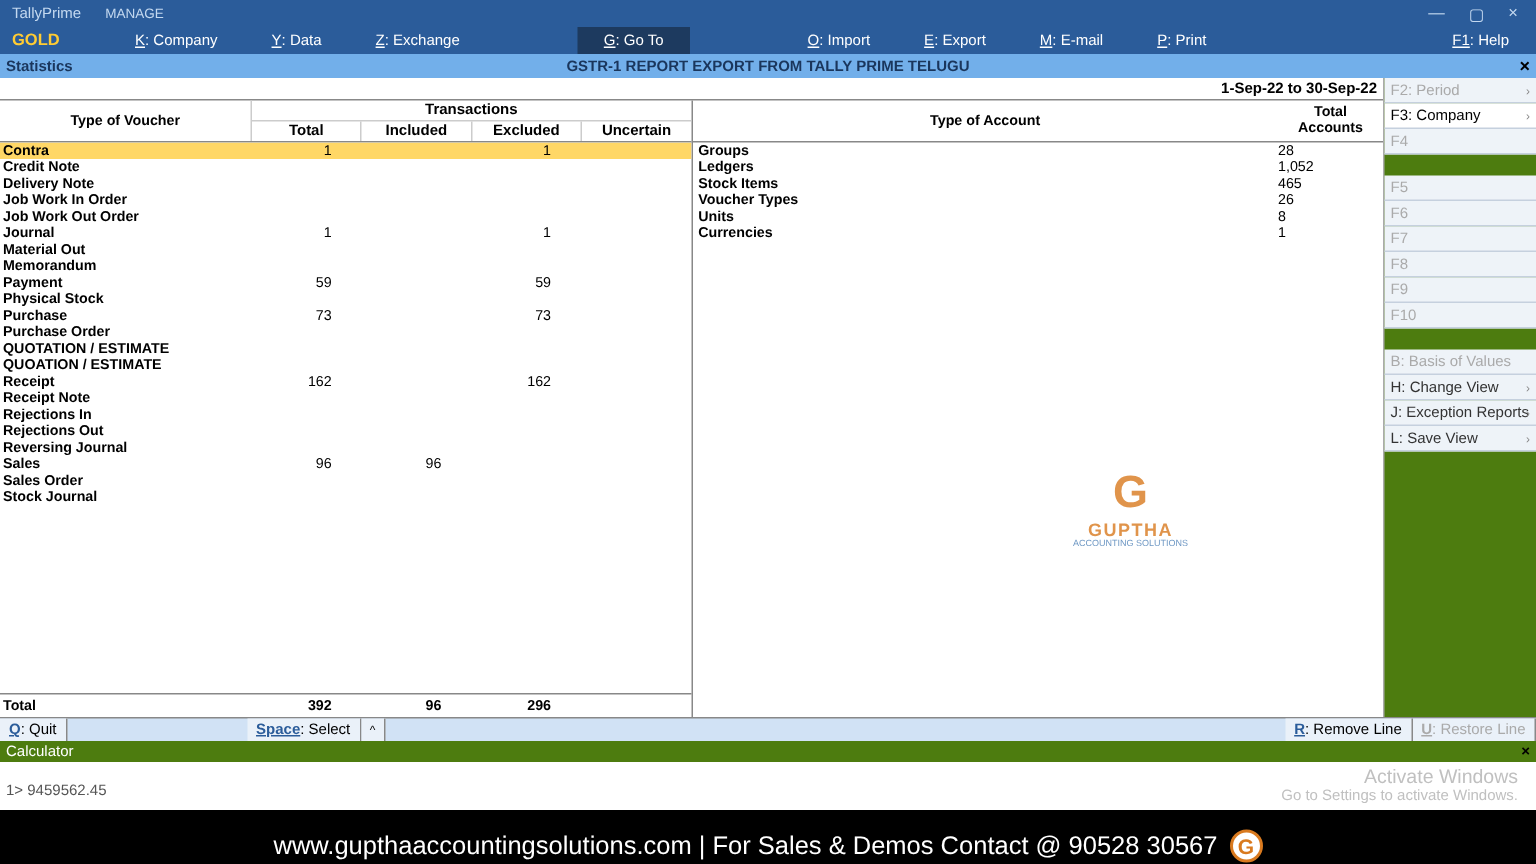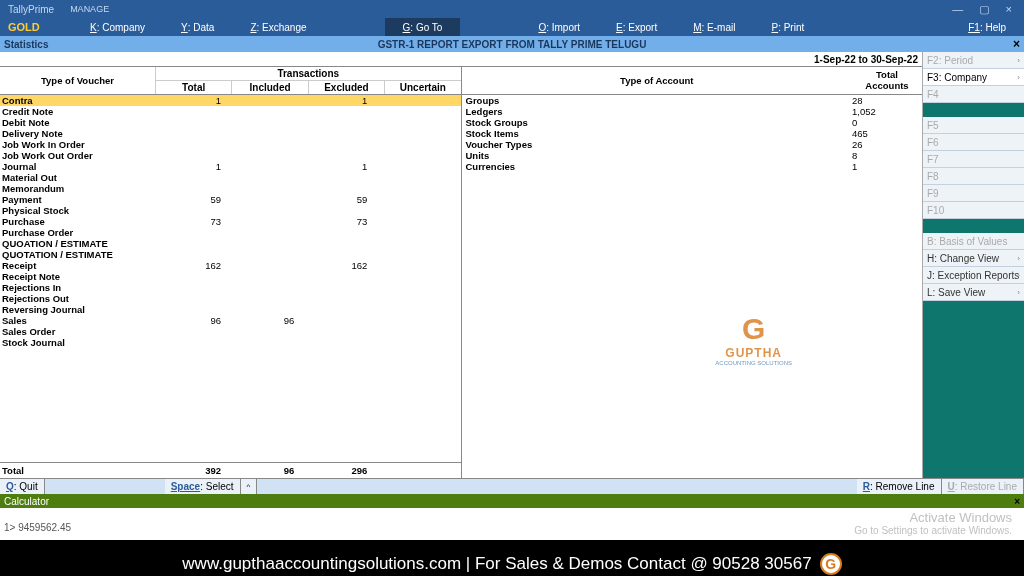--- a/index.html
+++ b/index.html
@@ -26,21 +26,21 @@
 .main-area { display: flex; height: 426px; }
 .content { flex: 1; display: flex; flex-direction: column; background: #fff; position: relative; }
 .period-bar { height: 14px; display: flex; justify-content: flex-end; align-items: center; padding-right: 4px; font-size: 10px; font-weight: bold; }
 
 .tables-row { flex: 1; display: flex; border-top: 1px solid #888; }
 .left-table, .right-table { flex: 1; display: flex; flex-direction: column; font-size: 10px; }
 .left-table { border-right: 1px solid #888; }
 
 .th-row { display: flex; border-bottom: 1px solid #888; height: 28px; }
 .th-cell { display: flex; align-items: center; justify-content: center; font-weight: bold; border-right: 1px solid #ccc; font-size: 9.5px; }
-.th-voucher-type { width: 156px; }
+.th-voucher-type { width: 168px; }
 .th-trans-group { flex: 1; display: flex; flex-direction: column; }
 .th-trans-label { height: 14px; border-bottom: 1px solid #ccc; display: flex; align-items: center; justify-content: center; font-weight: bold; }
 .th-trans-cols { height: 14px; display: flex; }
 .th-trans-cols div { flex: 1; display: flex; align-items: center; justify-content: center; font-weight: bold; border-right: 1px solid #ccc; }
 .th-trans-cols div:last-child { border-right: none; }
 
 .body-rows { flex: 1; overflow: hidden; }
 .voucher-row { display: flex; height: 11px; align-items: center; }
 .voucher-row.selected { background: #ffd766; }
 .v-name { width: 168px; padding-left: 2px; font-weight: bold; font-size: 9.5px; white-space: nowrap; }
@@ -49,21 +49,21 @@
 .total-row { display: flex; height: 16px; align-items: center; border-top: 1px solid #888; font-weight: bold; font-size: 10px; }
 
 .right-th { display: flex; border-bottom: 1px solid #888; height: 28px; align-items: center; }
 .right-th .acc-type { flex: 1; text-align: center; font-weight: bold; font-size: 9.5px; }
 .right-th .acc-total { width: 70px; text-align: center; font-weight: bold; font-size: 9.5px; line-height: 1.1; }
 
 .account-row { display: flex; height: 11px; align-items: center; font-size: 9.5px; }
 .a-name { flex: 1; padding-left: 4px; font-weight: bold; }
 .a-val { width: 70px; padding-right: 8px; }
 
-.right-panel { width: 102px; background: #0f766e; border-left: 1px solid #aaa; font-size: 10px; }
+.right-panel { width: 102px; background: #4d7c0f; border-left: 1px solid #aaa; font-size: 10px; }
 .rp-item { height: 17px; display: flex; align-items: center; padding: 0 4px; border-bottom: 1px solid #c5d0de; background: #eef3f8; color: #333; cursor: pointer; position: relative; }
 .rp-item.disabled { color: #aaa; }
 .rp-item.highlight { background: #fff; color: #000; }
 .rp-item .chev { position: absolute; right: 4px; color: #888; font-size: 8px; }
 .rp-spacer { height: 14px; }
 
 .action-bar { height: 16px; background: #d1e2f5; display: flex; align-items: center; font-size: 10px; border-top: 1px solid #888; }
 .action-item { padding: 0 6px; border-right: 1px solid #888; height: 100%; display: flex; align-items: center; cursor: pointer; background: #eaf1f9; }
 .action-item .key { color: #2b5c9a; text-decoration: underline; font-weight: bold; }
 .action-item.disabled { color: #aaa; }
@@ -173,27 +173,20 @@
               <div class="v-col"></div>
             </div>
             <div class="voucher-row">
               <div class="v-name">Credit Note</div>
               <div class="v-col"></div>
               <div class="v-col"></div>
               <div class="v-col"></div>
               <div class="v-col"></div>
             </div>
             <div class="voucher-row">
-              <div class="v-name">Debit Note</div>
-              <div class="v-col"></div>
-              <div class="v-col"></div>
-              <div class="v-col"></div>
-              <div class="v-col"></div>
-            </div>
-            <div class="voucher-row">
               <div class="v-name">Delivery Note</div>
               <div class="v-col"></div>
               <div class="v-col"></div>
               <div class="v-col"></div>
               <div class="v-col"></div>
             </div>
             <div class="voucher-row">
               <div class="v-name">Job Work In Order</div>
               <div class="v-col"></div>
               <div class="v-col"></div>
@@ -250,28 +243,28 @@
               <div class="v-col"></div>
             </div>
             <div class="voucher-row">
               <div class="v-name">Purchase Order</div>
               <div class="v-col"></div>
               <div class="v-col"></div>
               <div class="v-col"></div>
               <div class="v-col"></div>
             </div>
             <div class="voucher-row">
+              <div class="v-name">QUOTATION / ESTIMATE</div>
+              <div class="v-col"></div>
+              <div class="v-col"></div>
+              <div class="v-col"></div>
+              <div class="v-col"></div>
+            </div>
+            <div class="voucher-row">
               <div class="v-name">QUOATION / ESTIMATE</div>
-              <div class="v-col"></div>
-              <div class="v-col"></div>
-              <div class="v-col"></div>
-              <div class="v-col"></div>
-            </div>
-            <div class="voucher-row">
-              <div class="v-name">QUOTATION / ESTIMATE</div>
               <div class="v-col"></div>
               <div class="v-col"></div>
               <div class="v-col"></div>
               <div class="v-col"></div>
             </div>
             <div class="voucher-row">
               <div class="v-name">Receipt</div>
               <div class="v-col">162</div>
               <div class="v-col"></div>
               <div class="v-col">162</div>
@@ -346,24 +339,20 @@
         <div class="body-rows" id="account-body">
             <div class="account-row">
               <div class="a-name">Groups</div>
               <div class="a-val">28</div>
             </div>
             <div class="account-row">
               <div class="a-name">Ledgers</div>
               <div class="a-val">1,052</div>
             </div>
             <div class="account-row">
-              <div class="a-name">Stock Groups</div>
-              <div class="a-val">0</div>
-            </div>
-            <div class="account-row">
               <div class="a-name">Stock Items</div>
               <div class="a-val">465</div>
             </div>
             <div class="account-row">
               <div class="a-name">Voucher Types</div>
               <div class="a-val">26</div>
             </div>
             <div class="account-row">
               <div class="a-name">Units</div>
               <div class="a-val">8</div>

